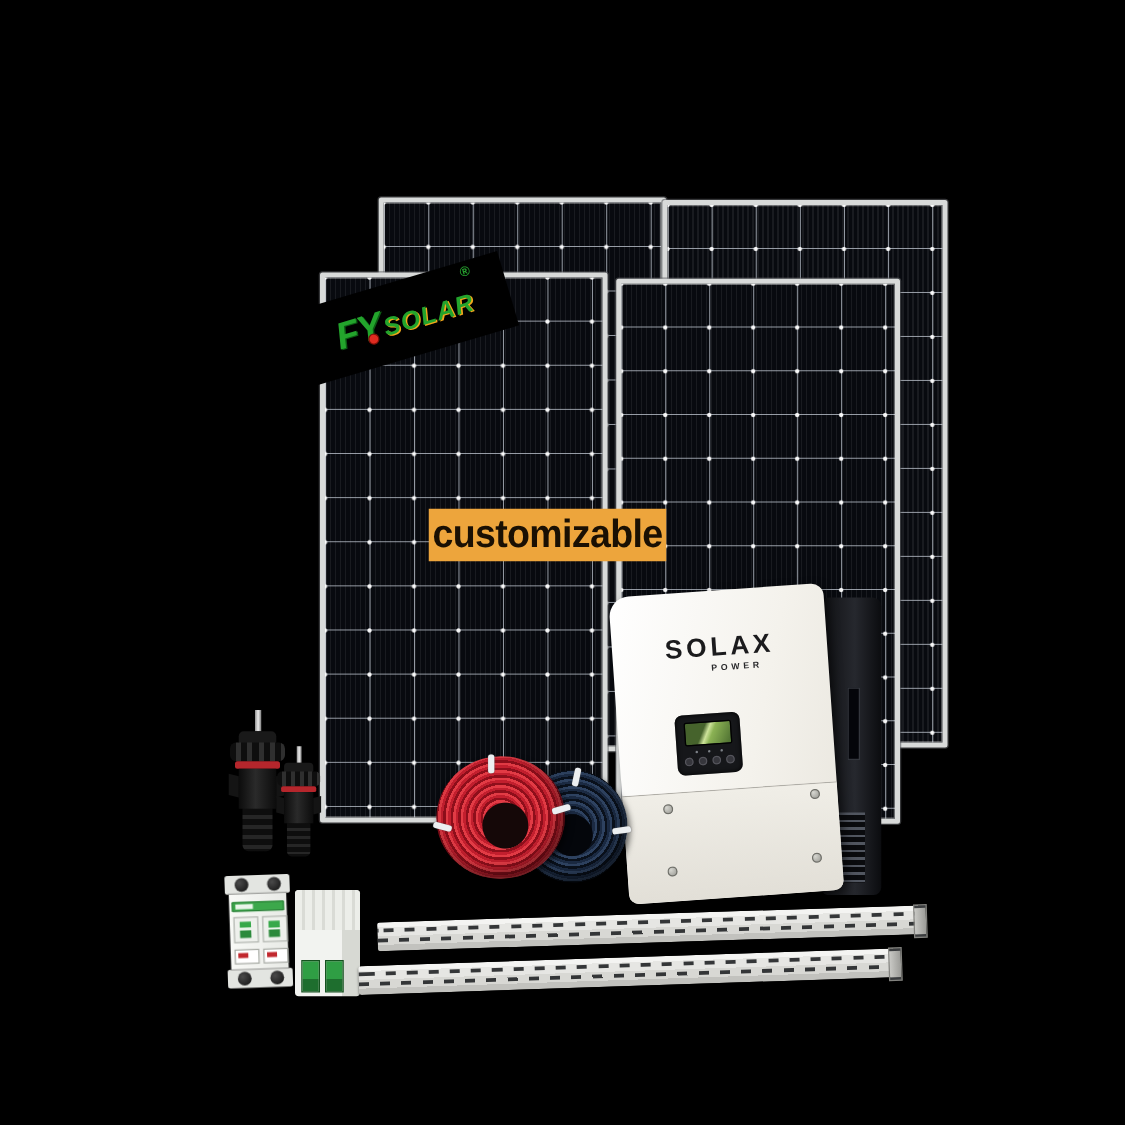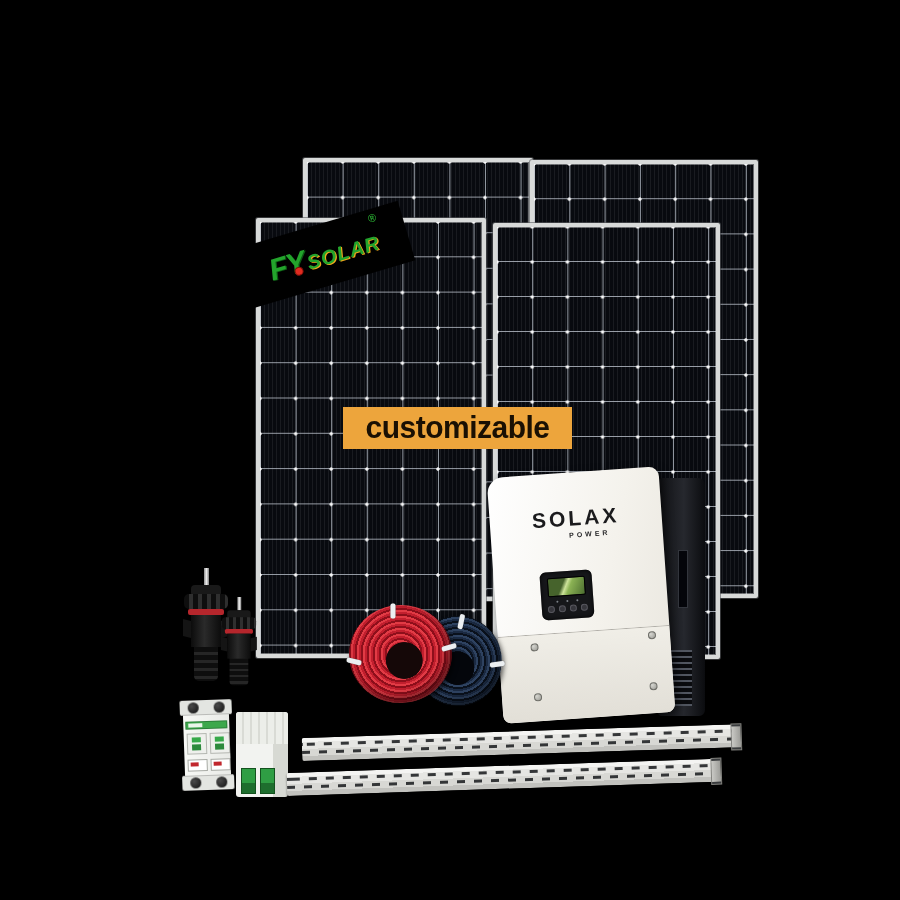--- a/index.html
+++ b/index.html
@@ -38,21 +38,21 @@
   .brand-fy{font-style:italic;font-weight:bold;font-size:30px;color:#23a42c;
             letter-spacing:-1px;text-shadow:1px 1px 0 #0c5c14;}
   .brand-solar{font-style:italic;font-weight:bold;font-size:20px;color:#23a42c;
                letter-spacing:1px;margin-left:2px;text-shadow:1px 1px 0 #f2a71b;}
   .brand-dot{position:absolute;left:24px;bottom:2px;width:7px;height:7px;border-radius:50%;
              background:#e02b20;border:1px solid #7d0f08;}
   .brand-reg{position:absolute;right:-4px;top:-12px;font-size:11px;font-weight:bold;color:#27a52f;}
 
   
   .custom-banner{
-    position:absolute;left:343px;top:407px;width:229px;height:42px;
+    position:absolute;left:343px;top:407px;width:190px;height:42px;
     background:#eda53c;display:flex;align-items:center;justify-content:center;
   }
   .custom-banner span{
     font-weight:bold;font-size:30px;color:#1a1003;letter-spacing:-0.5px;
     transform:scaleY(1.05);
   }
 
   
   .inverter{position:absolute;left:494px;top:464px;width:215px;height:258px;}
   .inv-bracket{position:absolute;left:164px;top:14px;width:47px;height:238px;

